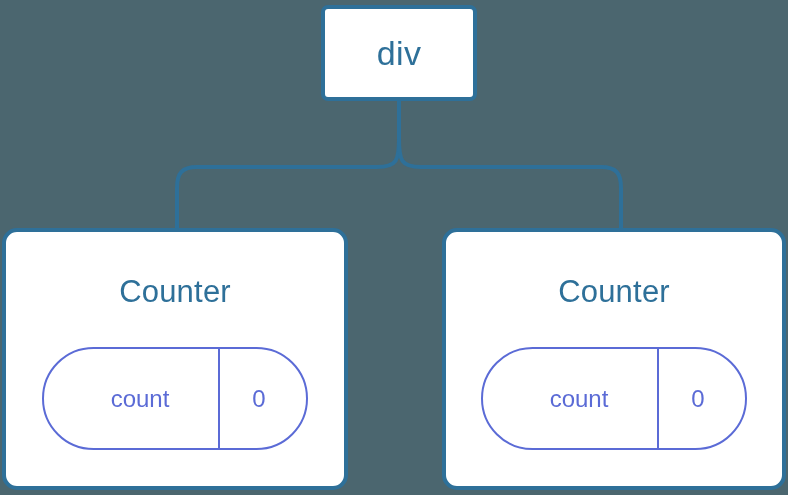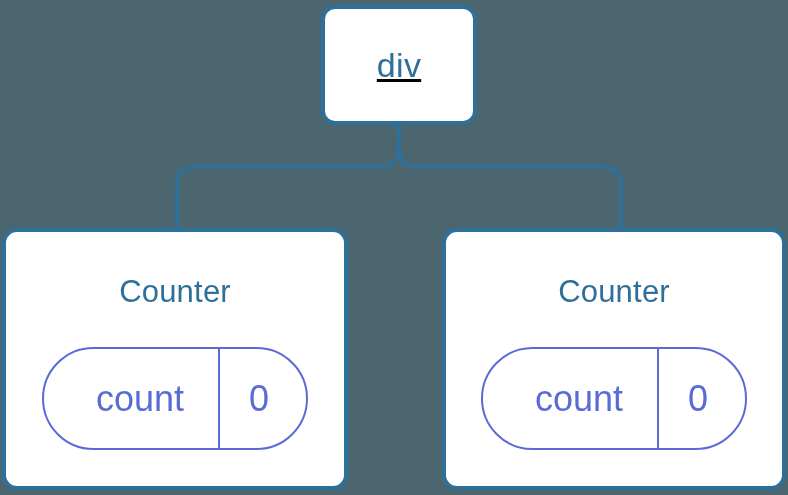--- a/index.html
+++ b/index.html
@@ -40,24 +40,23 @@
     display: flex;
     flex-direction: column;
     align-items: center;
   }
 
   
   #node-div {
     left: 321px;
     top: 5px;
     width: 156px;
-    height: 120px;
-    border-radius: 14px;
+    height: 96px;
+    border-radius: 7px;
     justify-content: center;
-    text-decoration: underline;
   }
   .node-title-root {
     color: #2e7099;
     font-size: 34px;
     line-height: 1;
     letter-spacing: 0.3px;
   }
 
   
   .node-component {
@@ -94,21 +93,21 @@
   }
   #node-counter-left .state-pill { width: 266px; }
   #node-counter-right .state-pill { width: 266px; }
 
   .state-key,
   .state-value {
     display: flex;
     align-items: center;
     justify-content: center;
     color: #5b6bd6;
-    font-size: 36px;
+    font-size: 24px;
     line-height: 1;
     box-sizing: border-box;
   }
   .state-key {
     flex: 0 0 176px;
     padding-left: 18px;
     border-right: 2px solid #5b6bd6;
   }
   .state-value {
     flex: 1 1 auto;

